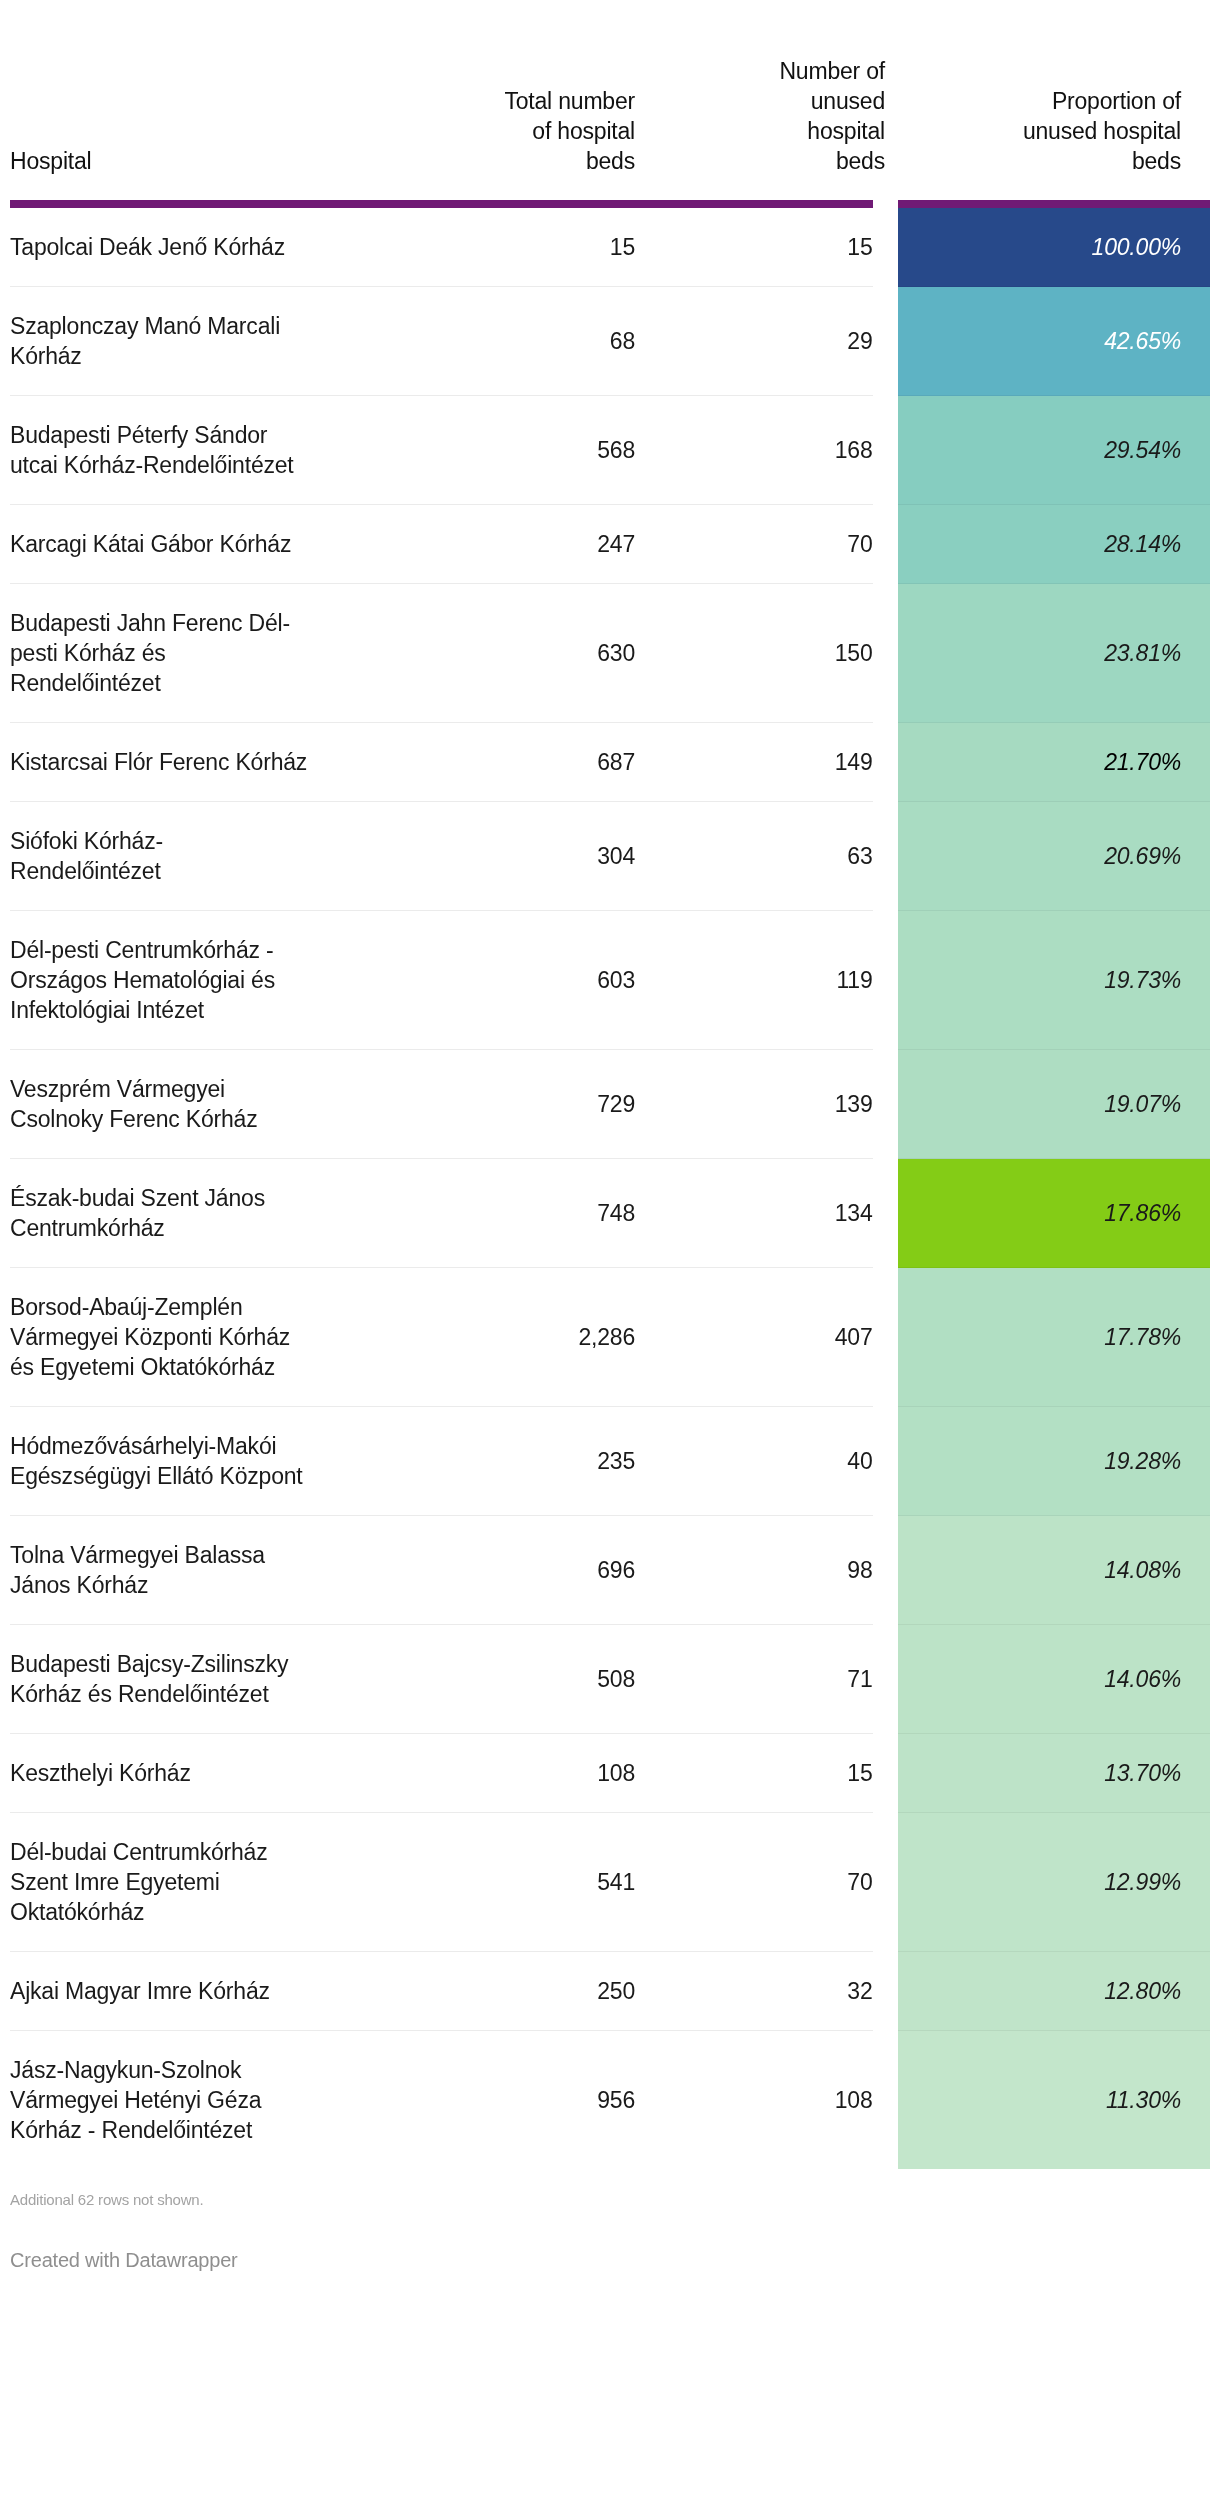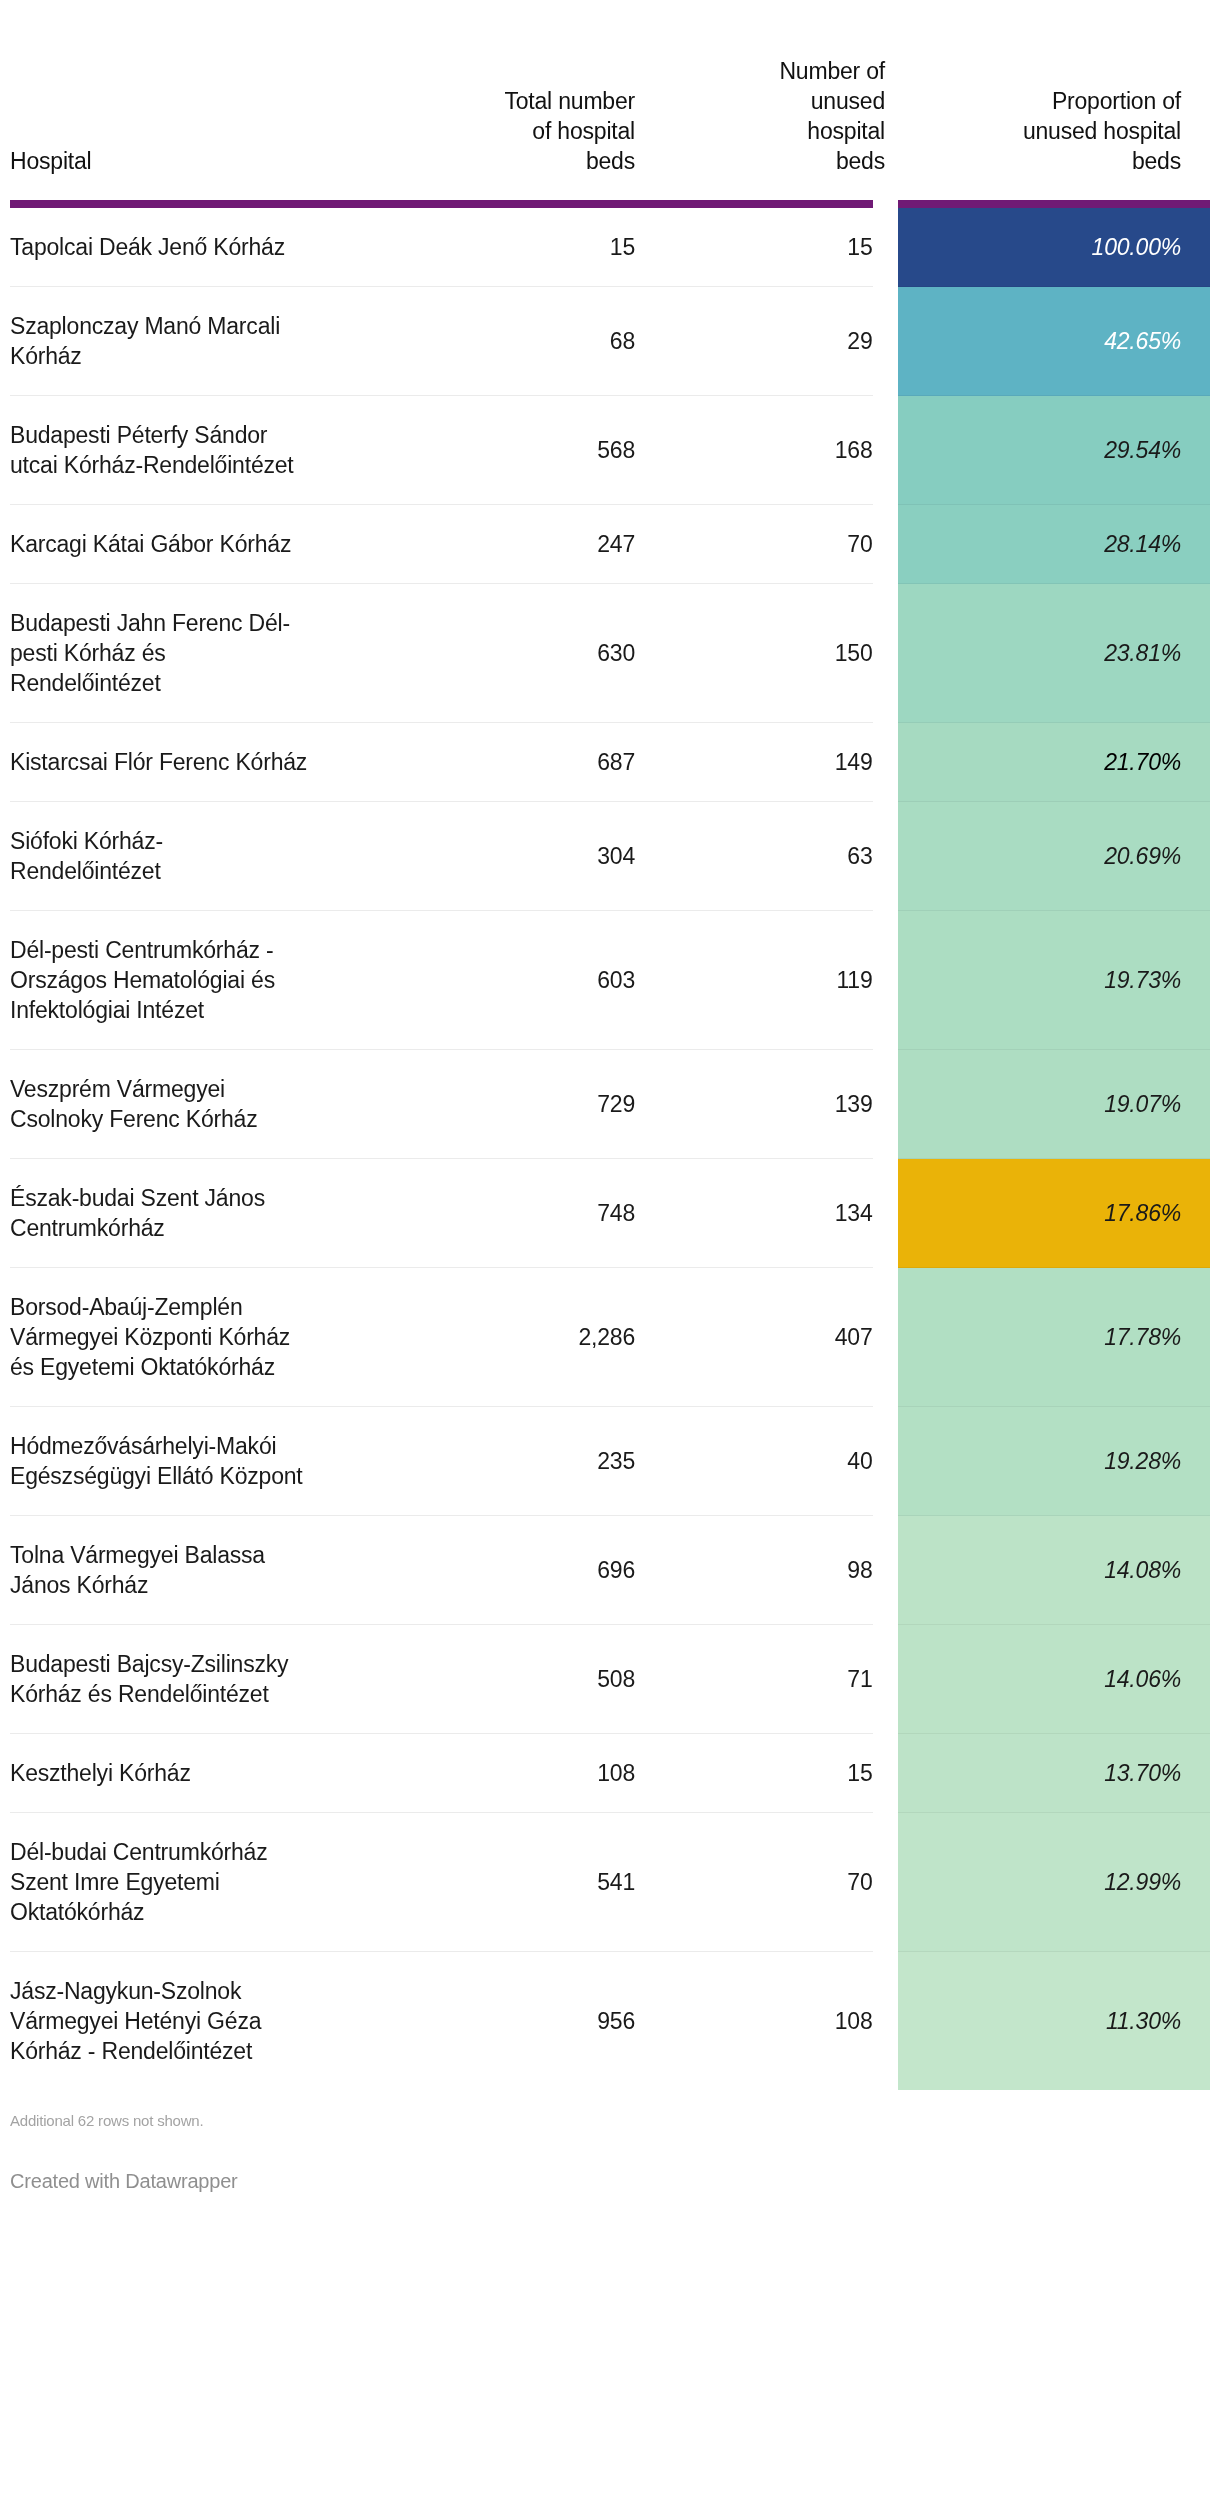--- a/index.html
+++ b/index.html
@@ -154,21 +154,21 @@
 Csolnoky Ferenc Kórház</td>
         <td class="num">729</td>
         <td class="num">139</td>
         <td class="prop" style="background-color: rgb(174, 221, 194); color: rgb(26, 26, 26);">19.07%</td>
       </tr>
       <tr>
         <td class="hosp">Észak-budai Szent János
 Centrumkórház</td>
         <td class="num">748</td>
         <td class="num">134</td>
-        <td class="prop" style="background-color: #eab308; color: rgb(26, 26, 26);">17.86%</td>
+        <td class="prop" style="background-color: #84cc16; color: rgb(26, 26, 26);">17.86%</td>
       </tr>
       <tr>
         <td class="hosp">Borsod-Abaúj-Zemplén
 Vármegyei Központi Kórház
 és Egyetemi Oktatókórház</td>
         <td class="num">2,286</td>
         <td class="num">407</td>
         <td class="prop" style="background-color: rgb(177, 223, 195); color: rgb(26, 26, 26);">17.78%</td>
       </tr>
       <tr>
@@ -200,20 +200,26 @@
       </tr>
       <tr>
         <td class="hosp">Dél-budai Centrumkórház
 Szent Imre Egyetemi
 Oktatókórház</td>
         <td class="num">541</td>
         <td class="num">70</td>
         <td class="prop" style="background-color: rgb(191, 228, 201); color: rgb(26, 26, 26);">12.99%</td>
       </tr>
       <tr>
+        <td class="hosp">Ajkai Magyar Imre Kórház</td>
+        <td class="num">250</td>
+        <td class="num">32</td>
+        <td class="prop" style="background-color: rgb(192, 228, 201); color: rgb(26, 26, 26);">12.80%</td>
+      </tr>
+      <tr>
         <td class="hosp">Jász-Nagykun-Szolnok
 Vármegyei Hetényi Géza
 Kórház - Rendelőintézet</td>
         <td class="num">956</td>
         <td class="num">108</td>
         <td class="prop" style="background-color: rgb(195, 230, 203); color: rgb(26, 26, 26);">11.30%</td>
       </tr>
     </tbody>
   </table>
 

